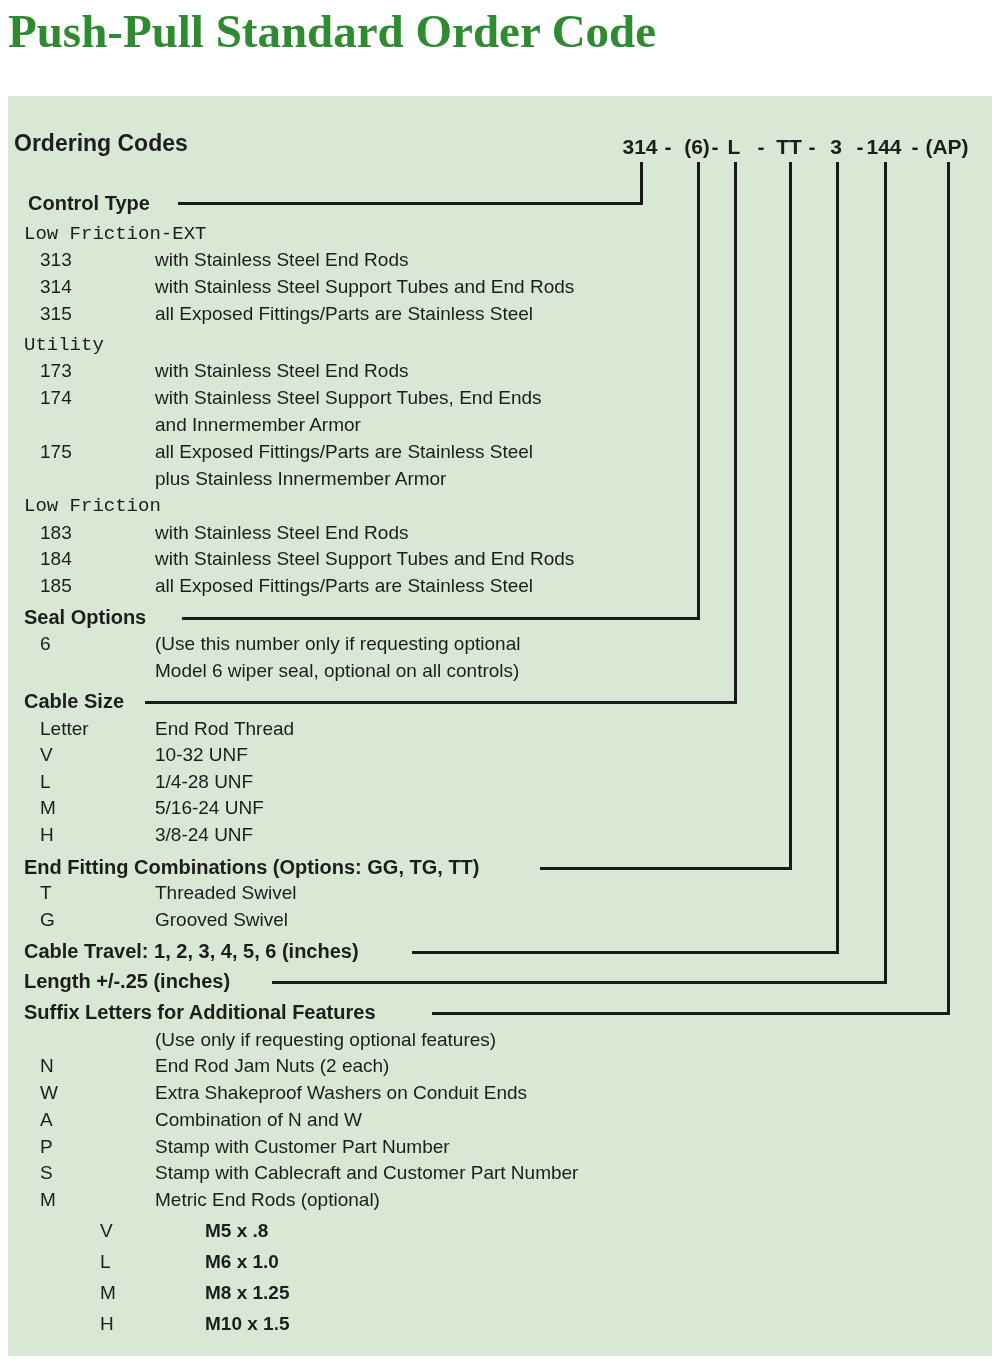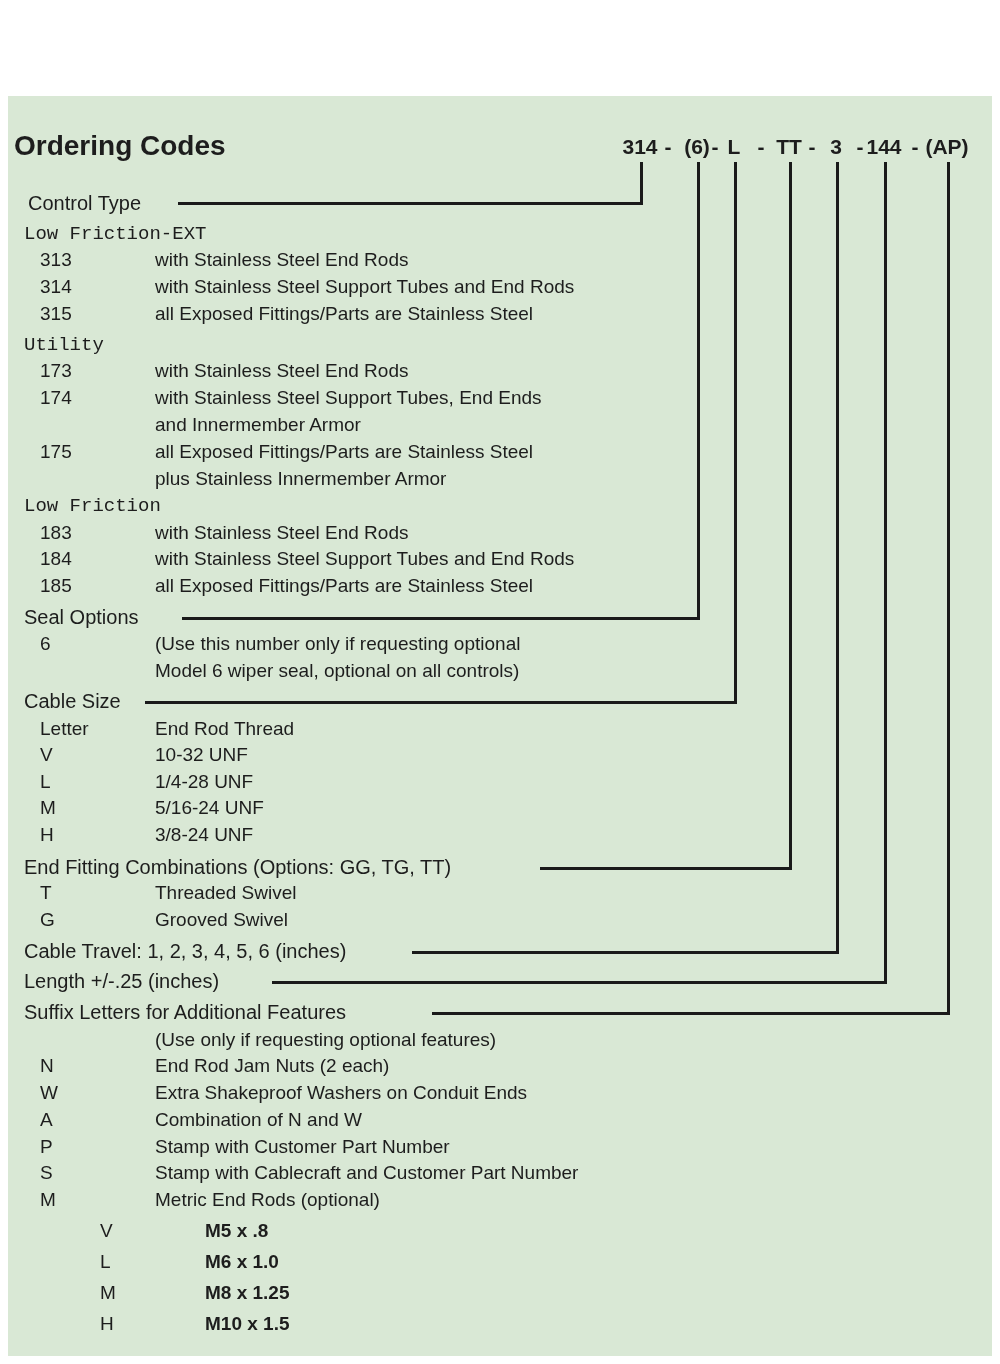--- a/index.html
+++ b/index.html
@@ -11,37 +11,38 @@
   }
   .title {
     position:absolute; left:8px; top:4px;
     font-family:"Liberation Serif", serif; font-weight:bold; font-size:47px;
     color:var(--title-green, #2e8b30); white-space:nowrap;
   }
   .panel {
     position:absolute; left:8px; top:96px; width:984px; height:1260px;
     background:var(--panel-green, #d9e8d5);
   }
-  .heading { position:absolute; left:14px; top:130px; font-size:28px; font-weight:bold; white-space:nowrap; }
+  .heading { position:absolute; left:14px; top:130px; font-size:23px; font-weight:bold; white-space:nowrap; }
   .code-seg { position:absolute; top:135px; transform:translateX(-50%); font-size:21px; font-weight:bold; white-space:nowrap; }
-  .sec { position:absolute; font-size:20px; font-weight:normal; white-space:nowrap; }
+  .sec { position:absolute; font-size:20px; font-weight:bold; white-space:nowrap; }
   .row { position:absolute; left:0; top:0; width:100%; font-size:19px; }
   .row .code { position:absolute; left:40px; width:83px; text-align:left; white-space:nowrap; }
   .row .desc { position:absolute; left:155px; white-space:nowrap; }
   .row.metric .code { left:100px; width:68px; }
   .row.metric .desc { left:205px;font-weight:bold; }
   .group-label { position:absolute; left:24px; white-space:nowrap; font-size:19px;font-family:Liberation Mono, monospace; }
   .hline { position:absolute; height:3px; background:var(--line, #1a1a1a); }
   .vline { position:absolute; width:3px; background:var(--line, #1a1a1a); }
 </style>
 </head>
 <body>
 
 <div class="page">
 
+  <div class="title">Push-Pull Standard Order Code</div>
 
   <div class="panel"></div>
 
   <div class="heading">Ordering Codes</div>
 
   <span class="code-seg" style="left:640px">314</span>
   <span class="code-seg" style="left:668px">-</span>
   <span class="code-seg" style="left:697px">(6)</span>
   <span class="code-seg" style="left:715px">-</span>
   <span class="code-seg" style="left:734px">L</span>

